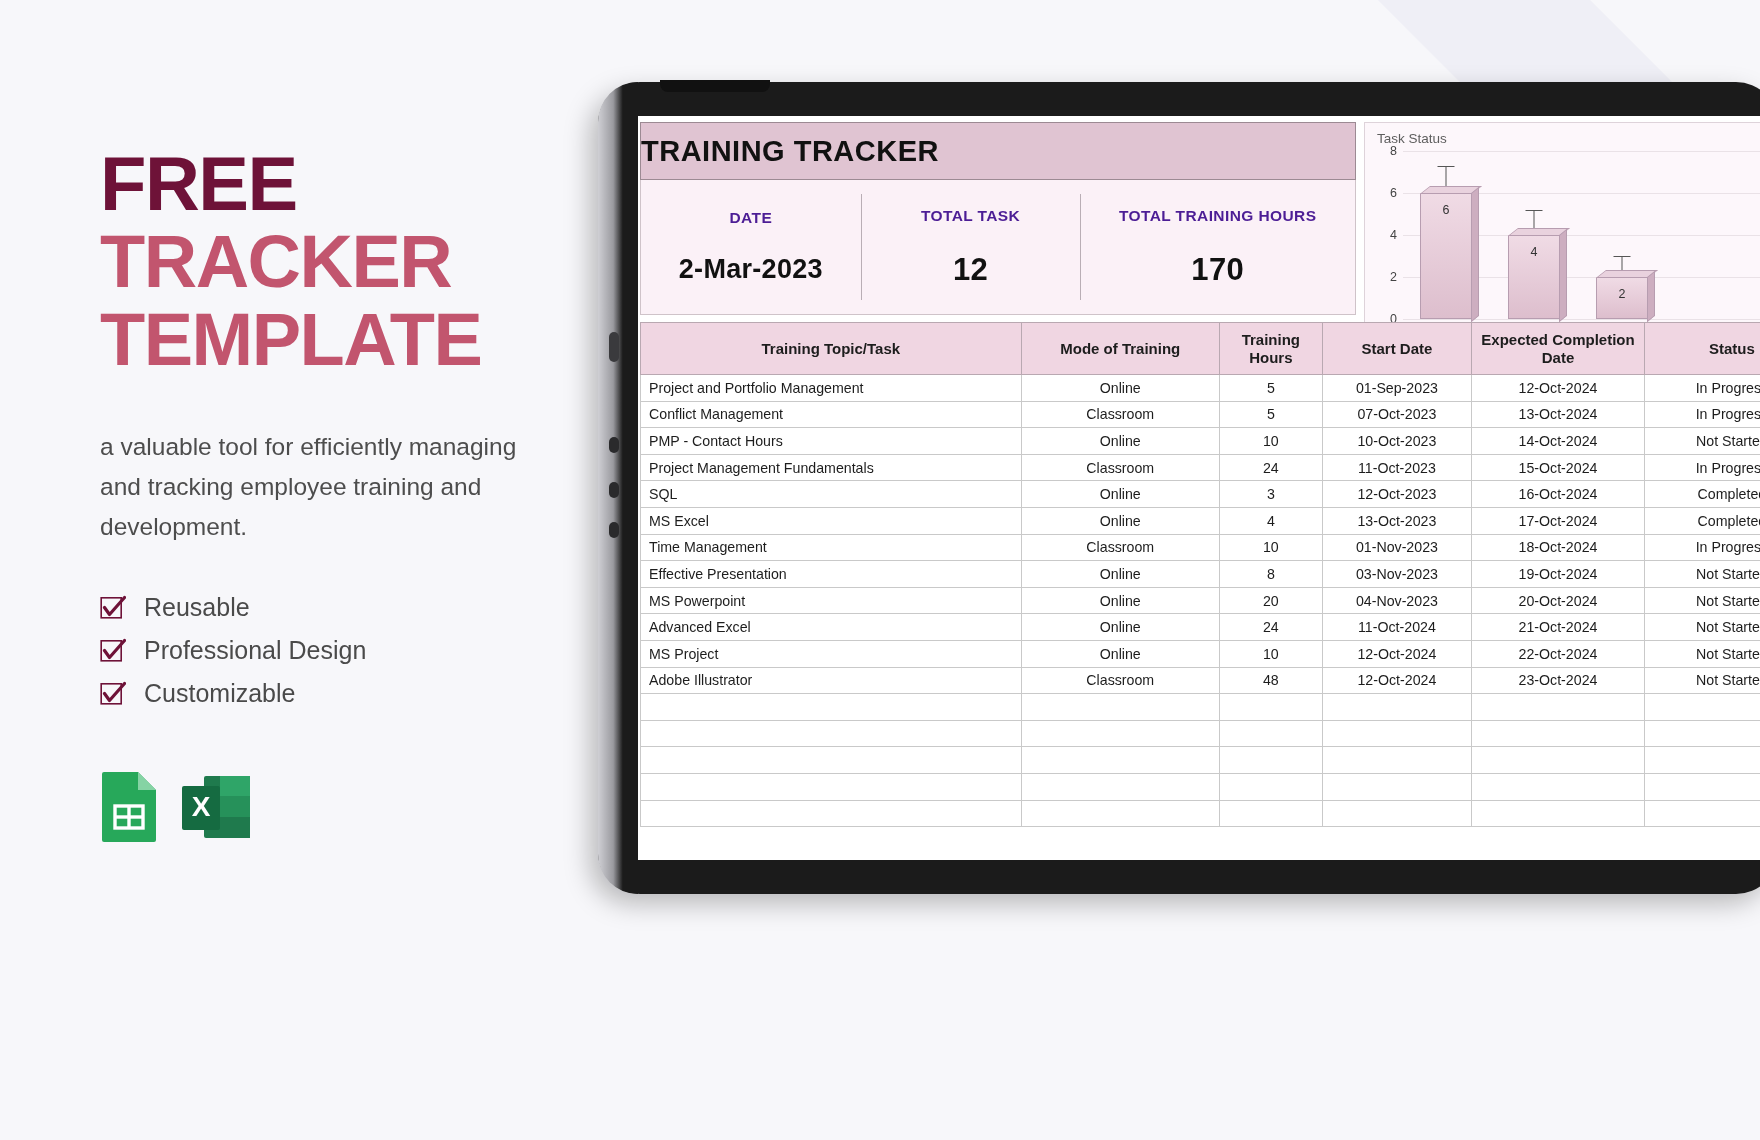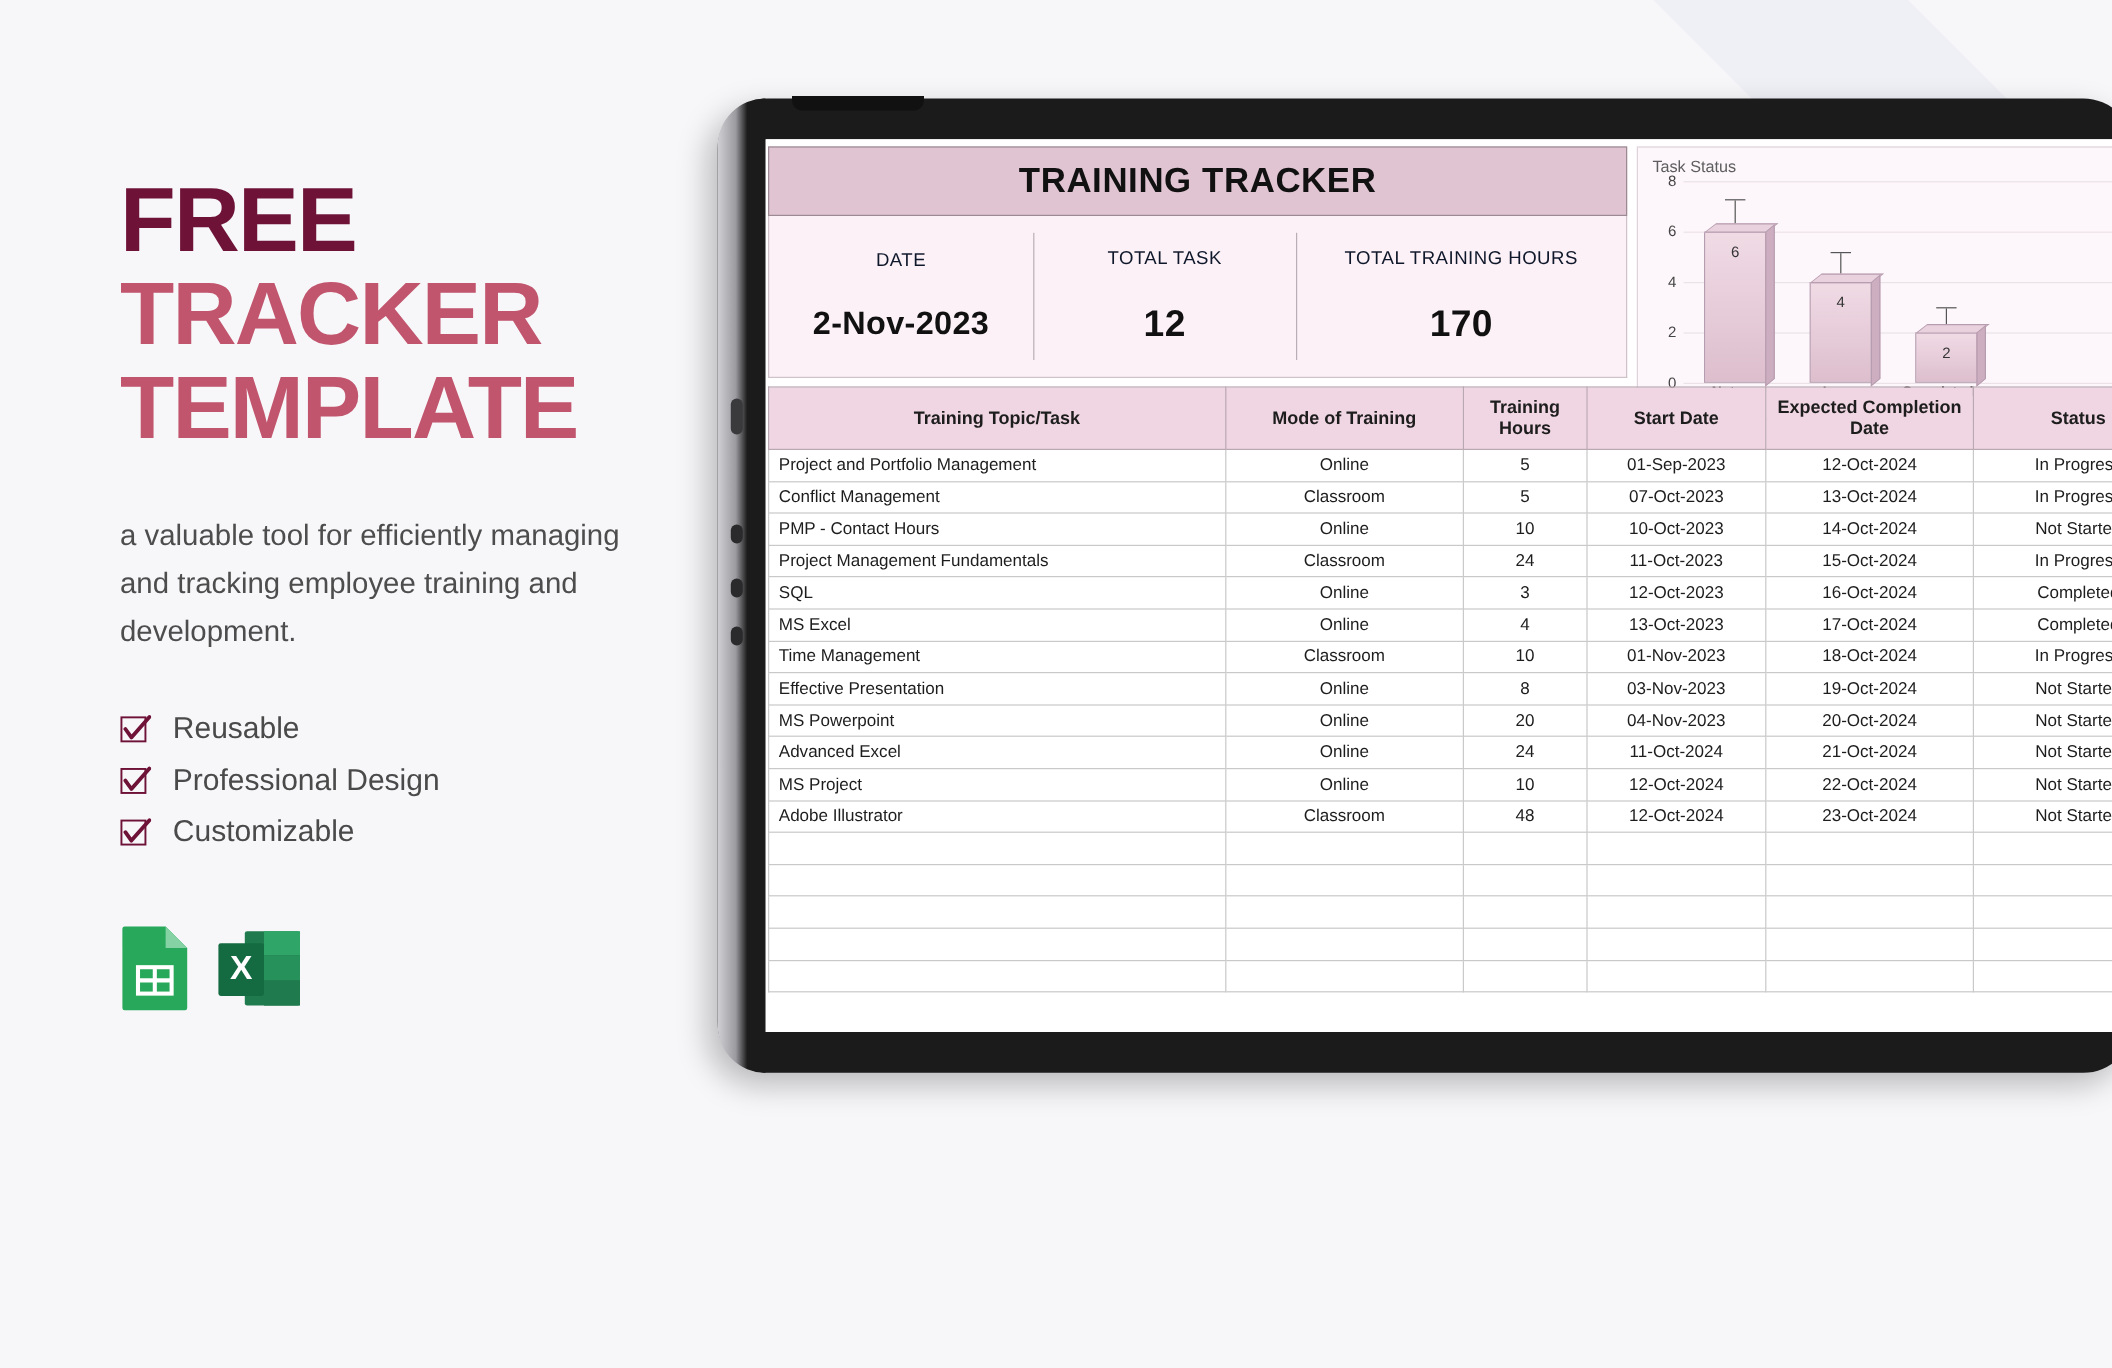--- a/index.html
+++ b/index.html
@@ -76,39 +76,39 @@
   .tab-notch { position: absolute; left: 62px; top: -2px; width: 110px; height: 12px; background:#111; border-radius: 0 0 8px 8px;}
 
   
   #sheet { position: absolute; left: 0; top: 0; width: 100%; height: 100%; background: #fff; padding: 6px 0 0 2px; }
 
   .sheet-title {
     margin: 0 0 0 0;
     height: 58px;
     background: #e0c4d2;
     border: 1px solid #9c8a93;
-    display: flex; align-items: center; justify-content: center;
+    display: flex; align-items: center; 
     width: 716px;
   }
   .sheet-title span {
     font-size: 29px; font-weight: 700; color: #111; letter-spacing: .5px;
   }
 
   .summary {
     width: 716px; height: 135px;
     background: #fbf1f7;
     border-left: 1px solid #cfc3c9; border-right: 1px solid #cfc3c9; border-bottom: 1px solid #cfc3c9;
     display: flex;
   }
   .summary .cell { flex: 1; display: flex; flex-direction: column; align-items: center; justify-content: center; position: relative; }
   .summary .cell + .cell::before {
     content: ""; position: absolute; left: 0; top: 14px; bottom: 14px; width: 1px; background: #b9aeb5;
   }
   .summary .cell.wide { flex: 1.25; text-align: center; }
-  .summary .lbl { font-size: 15.5px; font-weight: 400; letter-spacing: .4px; color: #0f172a; }
+  .summary .lbl { font-size: 15.5px; font-weight: 700; letter-spacing: .4px; color: #4c1d95; }
   .summary .val { font-size: 31px; font-weight: 700; color: #111; margin-top: 27px; letter-spacing: .3px; }
   .summary .val.small { font-size: 27px; }
 
   
   .chart-card {
     position: absolute; left: 726px; top: 6px;
     width: 460px; height: 228px;
     background: #fdf7fb; border: 1px solid #ded3da;
   }
   .chart-card .ch-title { font-size: 13.5px; color: #5e5e5e; padding: 8px 0 0 12px; }
@@ -227,21 +227,21 @@
     <div class="bezel-inner">
       <div id="sheet">
 
         <div class="sheet-title">
           <span>TRAINING TRACKER</span>
         </div>
 
         <div class="summary">
           <div class="cell">
             <div class="lbl">DATE</div>
-            <div class="val small">2-Nov-2023</div>
+            <div class="val small">2-Mar-2023</div>
           </div>
           <div class="cell">
             <div class="lbl">TOTAL TASK</div>
             <div class="val">12</div>
           </div>
           <div class="cell wide">
             <div class="lbl">TOTAL TRAINING HOURS</div>
             <div class="val">170</div>
           </div>
         </div>

